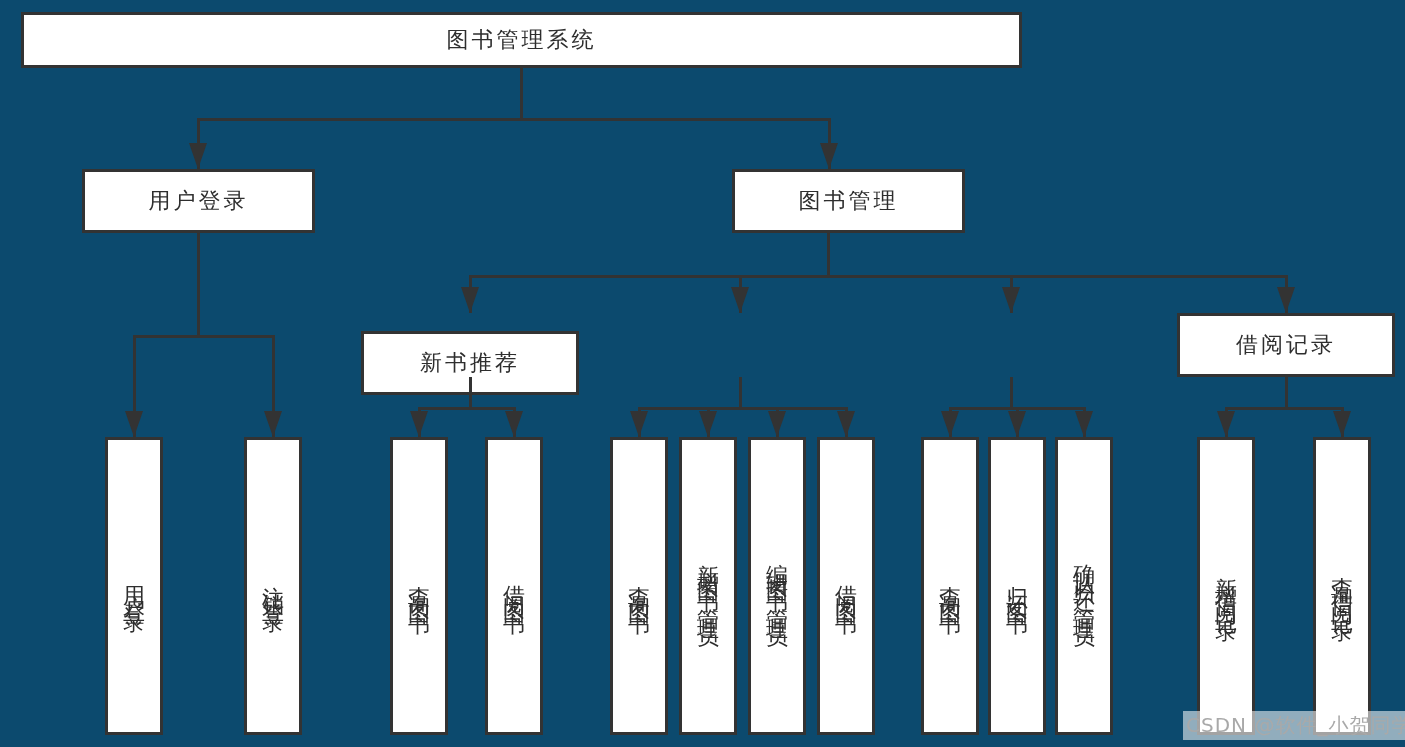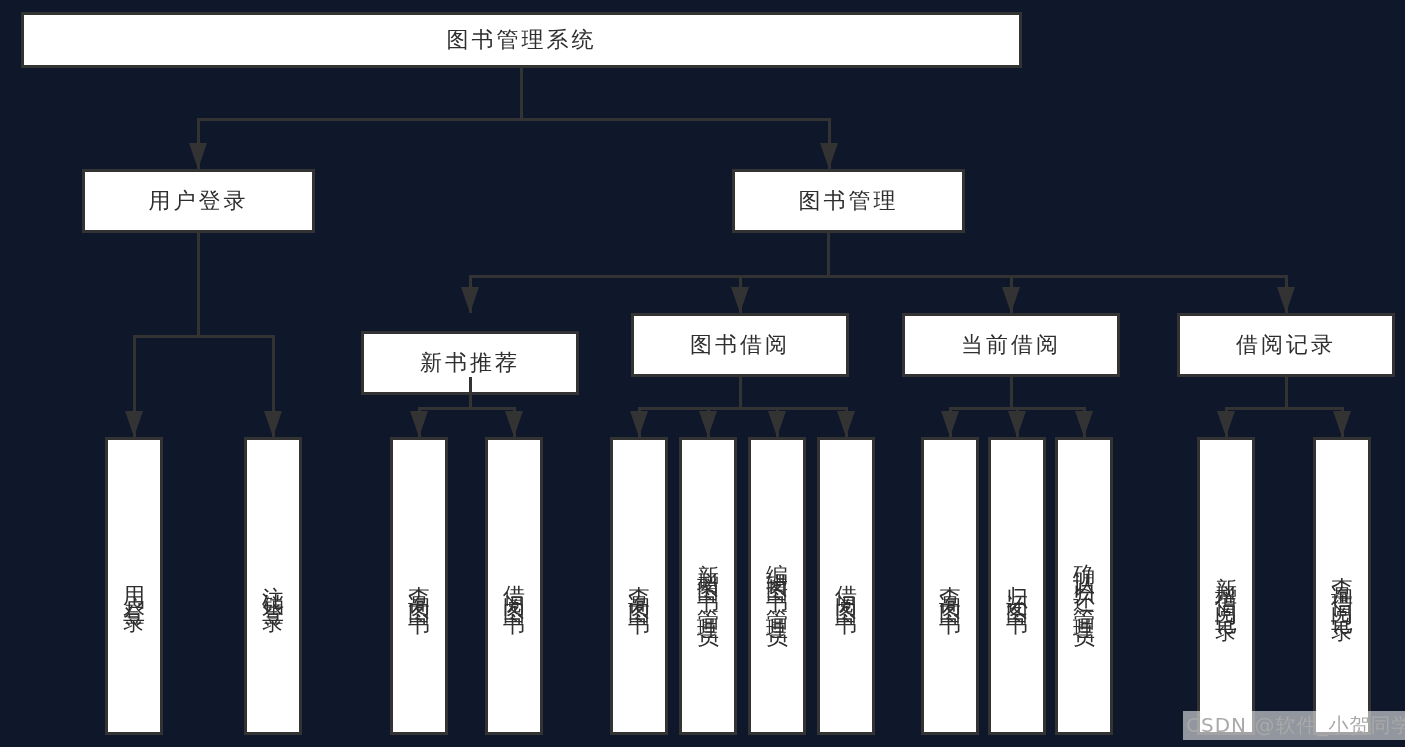--- a/index.html
+++ b/index.html
@@ -1,20 +1,20 @@
 <!DOCTYPE html>
 <html><head>
 <meta charset="utf-8">
 <style>
   html, body { margin: 0; padding: 0; background: #ffffff; }
   .stage {
     position: relative;
     width: 1405px;
     height: 747px;
-    background: #0f172a;
+    background: #0c4a6e;
     overflow: hidden;
     font-family: "DejaVu Sans", sans-serif;
     color: #2e2e2e;
     text-align: center;
   }
   .box {
     position: absolute;
     box-sizing: border-box;
     border: 3px solid #333333;
     background: #ffffff;
@@ -90,26 +90,20 @@
   <div class="vline" style="left:1010px;top:275px;height:38px"></div>
   <div class="vline" style="left:1285px;top:275px;height:38px"></div>
   <div class="arrow" style="left:461px;top:287px"></div>
   <div class="arrow" style="left:731px;top:287px"></div>
   <div class="arrow" style="left:1002px;top:287px"></div>
   <div class="arrow" style="left:1277px;top:287px"></div>
 
   <div class="box hbox" style="left:361px;top:331px;width:218px;height:64px">
     <span>新书推荐</span>
   </div>
-  <div class="box hbox" style="left:631px;top:313px;width:218px;height:64px">
-    <span>图书借阅</span>
-  </div>
-  <div class="box hbox" style="left:902px;top:313px;width:218px;height:64px">
-    <span>当前借阅</span>
-  </div>
   <div class="box hbox" style="left:1177px;top:313px;width:218px;height:64px">
     <span>借阅记录</span>
   </div>
 
   <div class="vline" style="left:469px;top:377px;height:30px"></div>
   <div class="hline" style="left:418px;top:407px;width:98px"></div>
   <div class="vline" style="left:418px;top:407px;height:30px"></div>
   <div class="vline" style="left:513px;top:407px;height:30px"></div>
   <div class="arrow" style="left:410px;top:411px"></div>
   <div class="arrow" style="left:505px;top:411px"></div>

